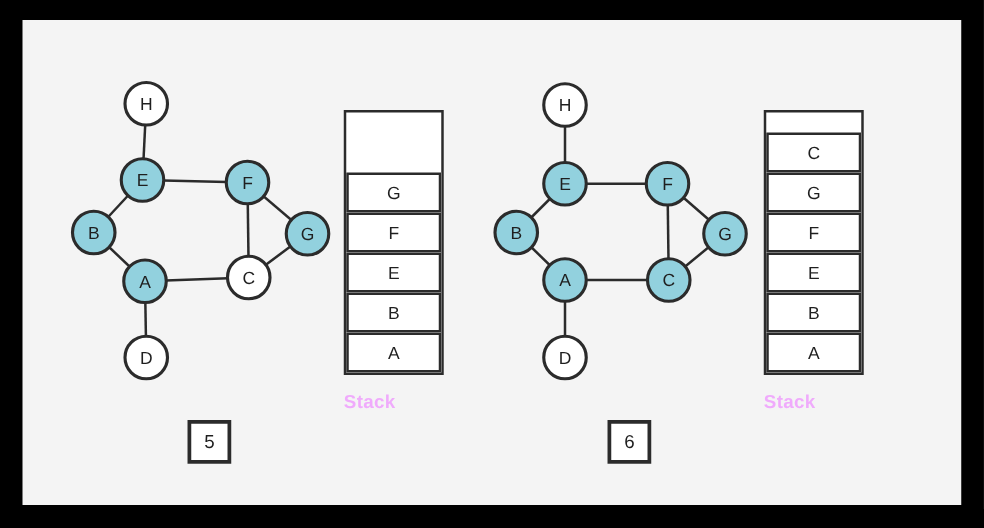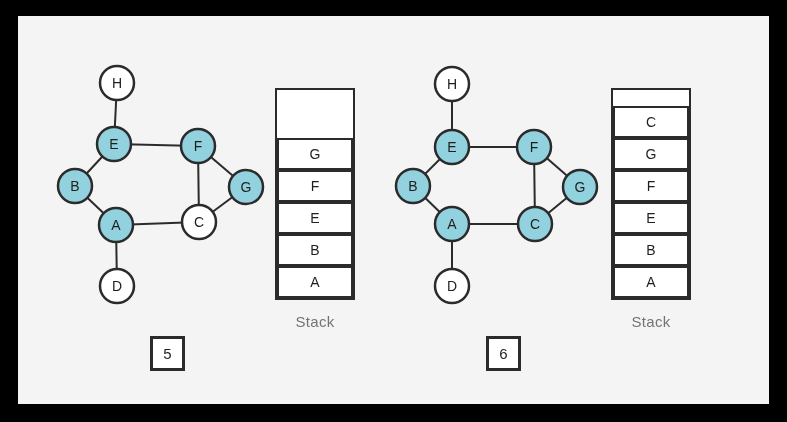--- a/index.html
+++ b/index.html
@@ -42,24 +42,23 @@
     border: 2px solid #2b2b2b;
     background: #ffffff;
     display: flex;
     align-items: center;
     justify-content: center;
     font-size: 14px;
     color: #1f1f1f;
   }
   .stack-label {
     position: absolute;
-    text-align: center;
     font-size: 15px;
-    font-weight: normal;
-    color: #737373;
+    font-weight: bold;
+    color: #f0abfc;
     letter-spacing: 0.3px;
   }
   .step-box {
     position: absolute;
     background: #ffffff;
     border: 3px solid #2b2b2b;
     box-sizing: border-box;
     display: flex;
     align-items: center;
     justify-content: center;

